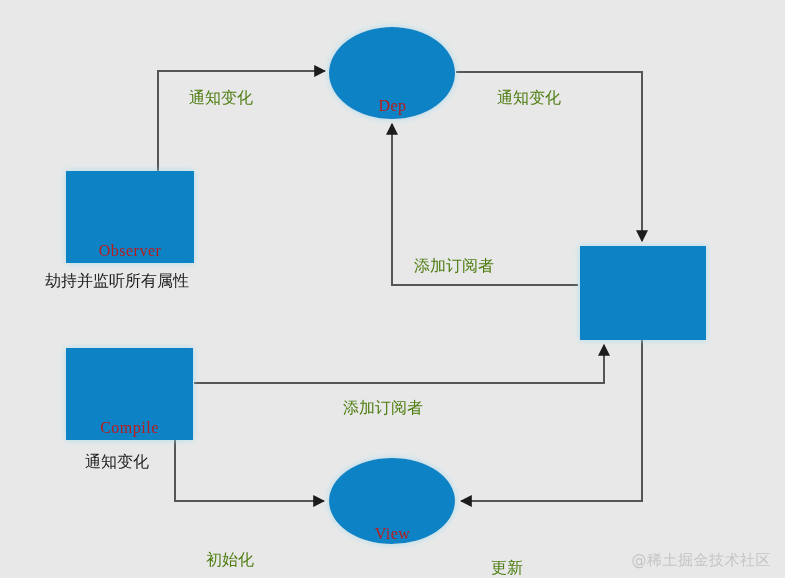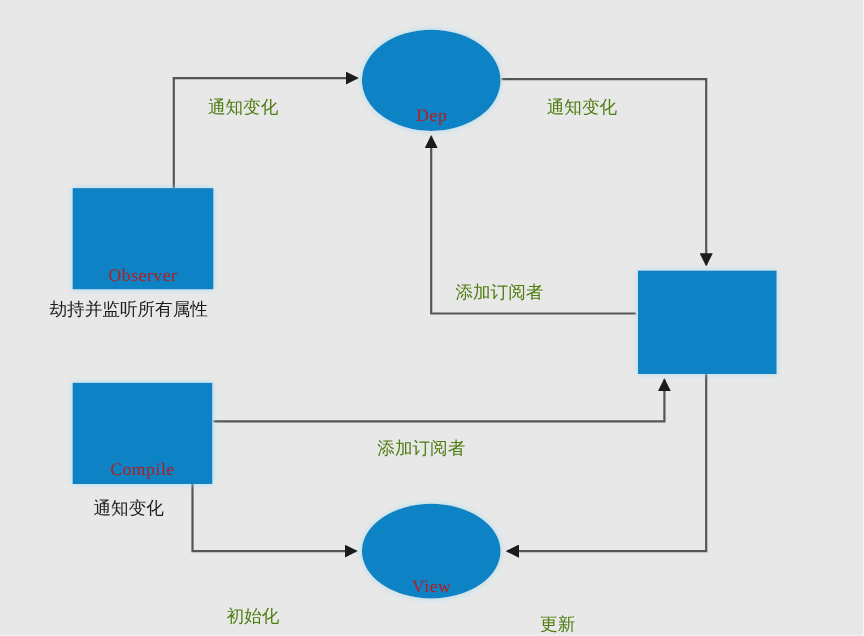--- a/index.html
+++ b/index.html
@@ -120,14 +120,15 @@
   <div class="edge-label" style="left:343px; top:398px;">添加订阅者</div>
 
   <div class="edge-label" style="left:206px; top:510px;margin-top:40px;">初始化</div>
 
   <div class="edge-label" style="left:491px; top:510px;margin-top:48px;">更新</div>
 
   <div class="caption-label" style="left:45px; top:271px;">劫持并监听所有属性</div>
 
   <div class="caption-label" style="left:85px; top:452px;">通知变化</div>
 
+  <div class="watermark">@稀土掘金技术社区</div>
 
 </div>
 
 </body></html>

